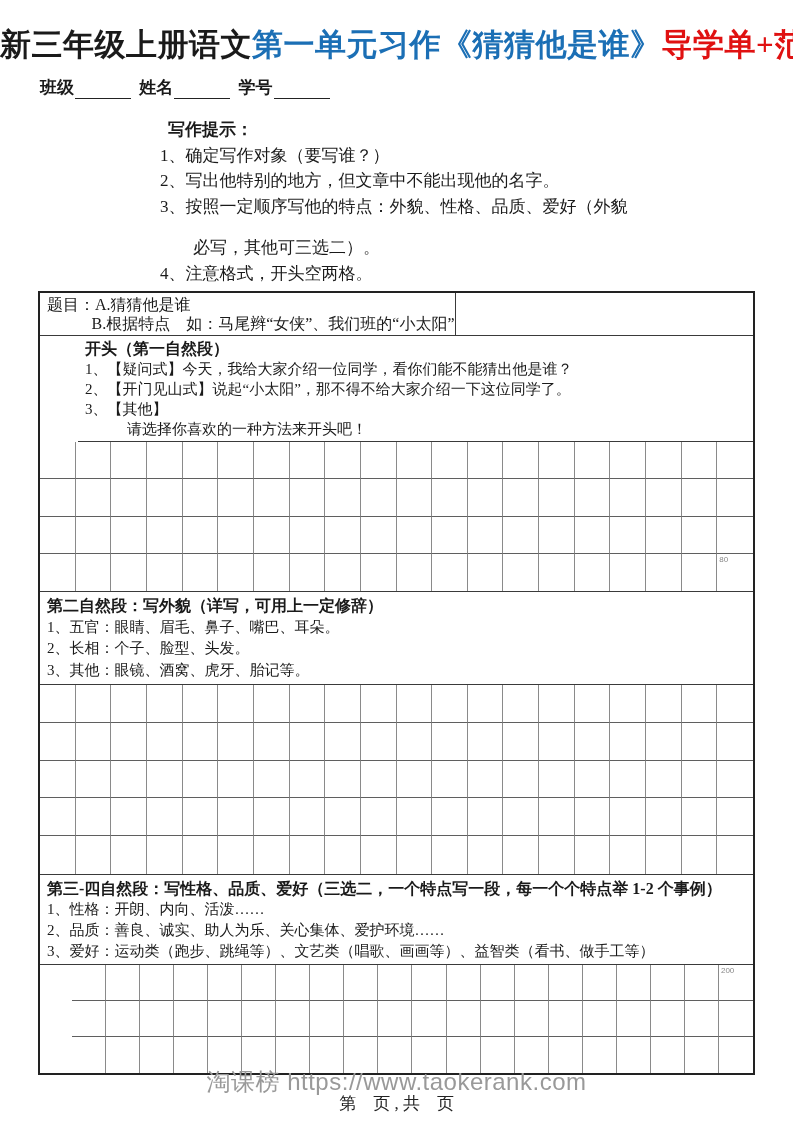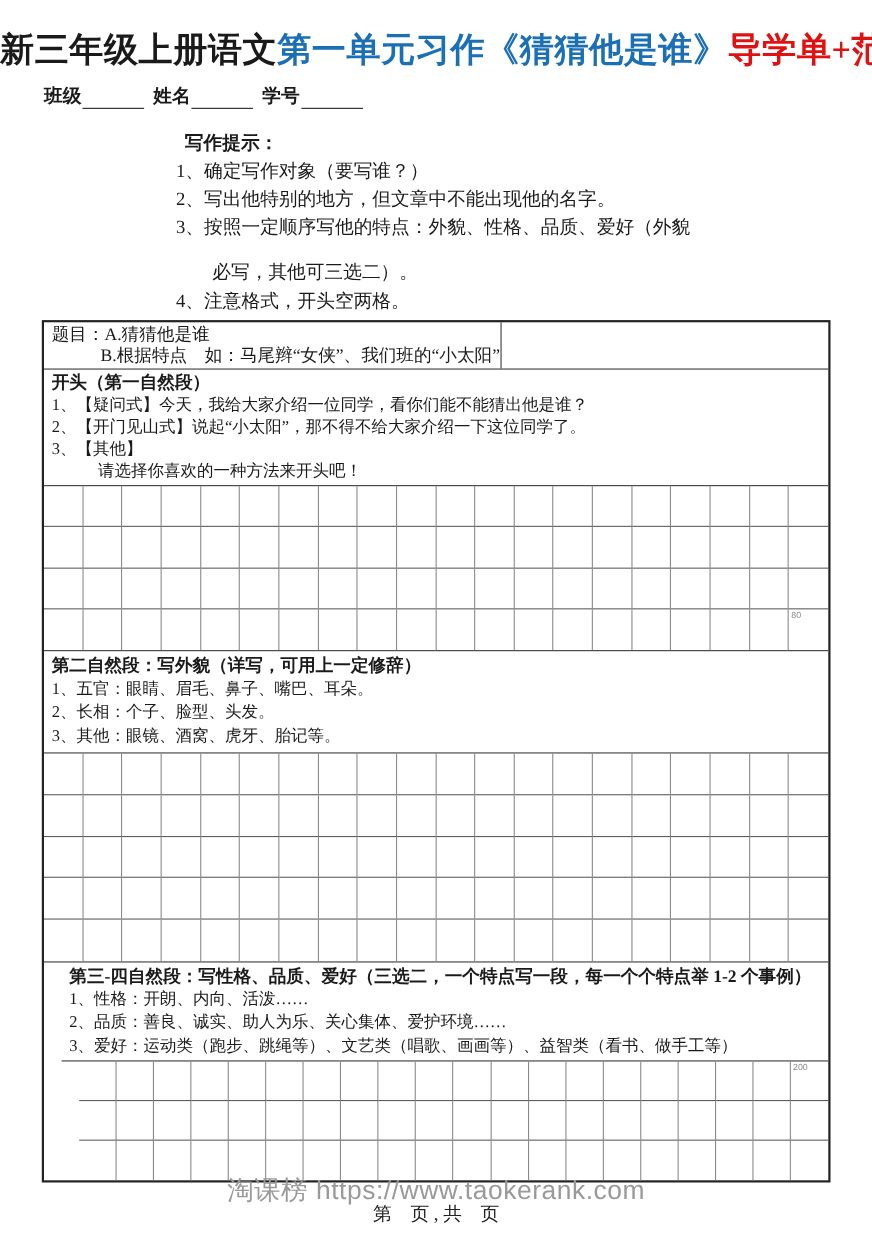--- a/index.html
+++ b/index.html
@@ -50,23 +50,23 @@
     width:416px; border-right:1.2px solid #3a3a3a;
     padding:2px 0 0 7px; font-size:16px; line-height:19px; white-space:nowrap;
   }
   .topic-left .line-b { margin-left:44px;text-align:center; }
   .topic-right { flex:1; }
 
   .section { padding:3px 0 0 7px; font-size:15px; line-height:20px; }
   .section .sec-heading { font-weight:bold; font-size:16px; white-space:nowrap; }
   .section .sec-line { white-space:nowrap; }
   .section .sec-indent { padding-left:42px; }
-  .sec-1 { height:106px; line-height:20px; }
+  .sec-1 { height:106px; line-height:20px;margin-left:38px; }
   .sec-2 { height:93px;  line-height:21.5px; }
-  .sec-3 { height:90px;  line-height:21px;margin-left:16px; }
+  .sec-3 { height:90px;  line-height:21px; }
 
   .char-grid { display:grid; grid-template-columns:repeat(20,1fr); }
   .grid-1 { height:150px; grid-template-rows:repeat(4,1fr); }
   .grid-2 { height:190px; grid-template-rows:repeat(5,1fr); }
   .grid-3 { height:108px; grid-template-rows:repeat(3,1fr);padding-left:32px; }
   .char-grid .cell {
     border-right:1px solid #8a8a8a;
     border-bottom:1.5px solid #5f5f5f;
     position:relative;
   }

